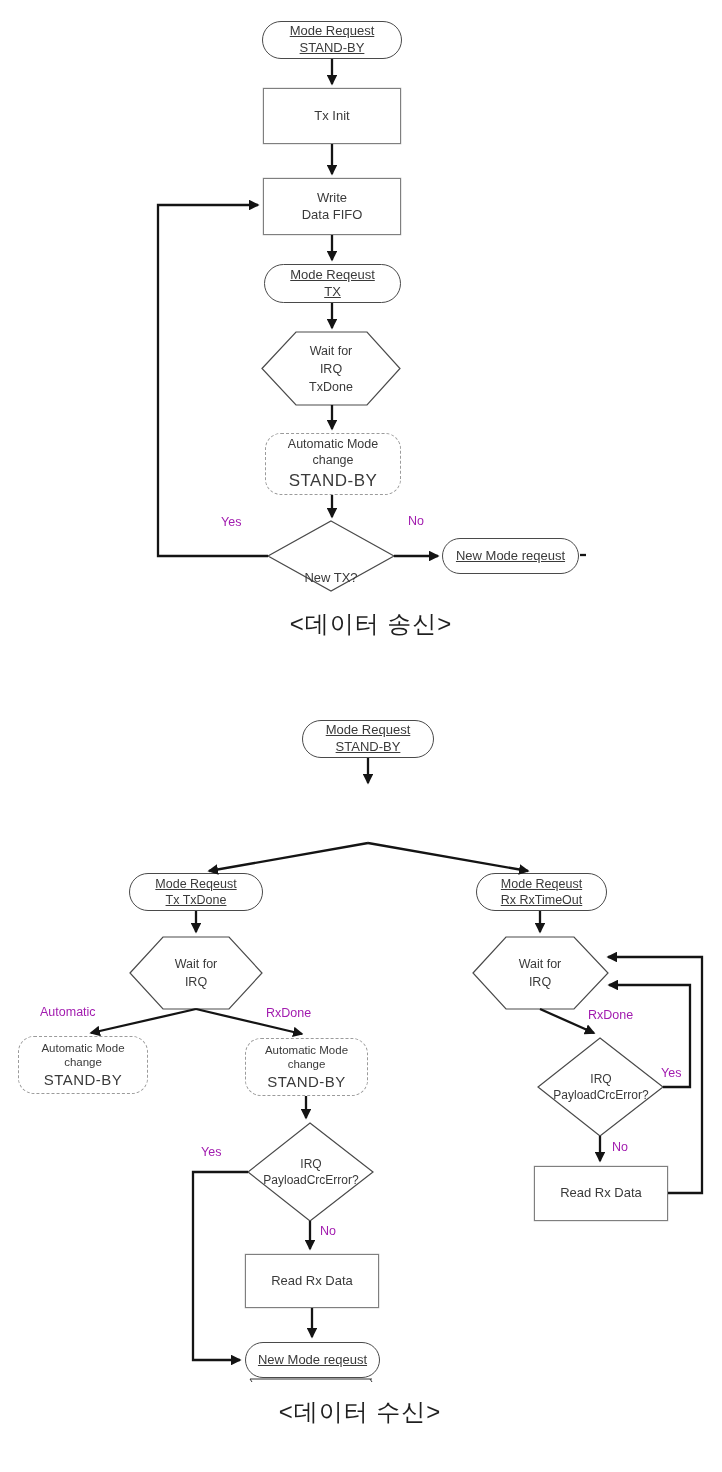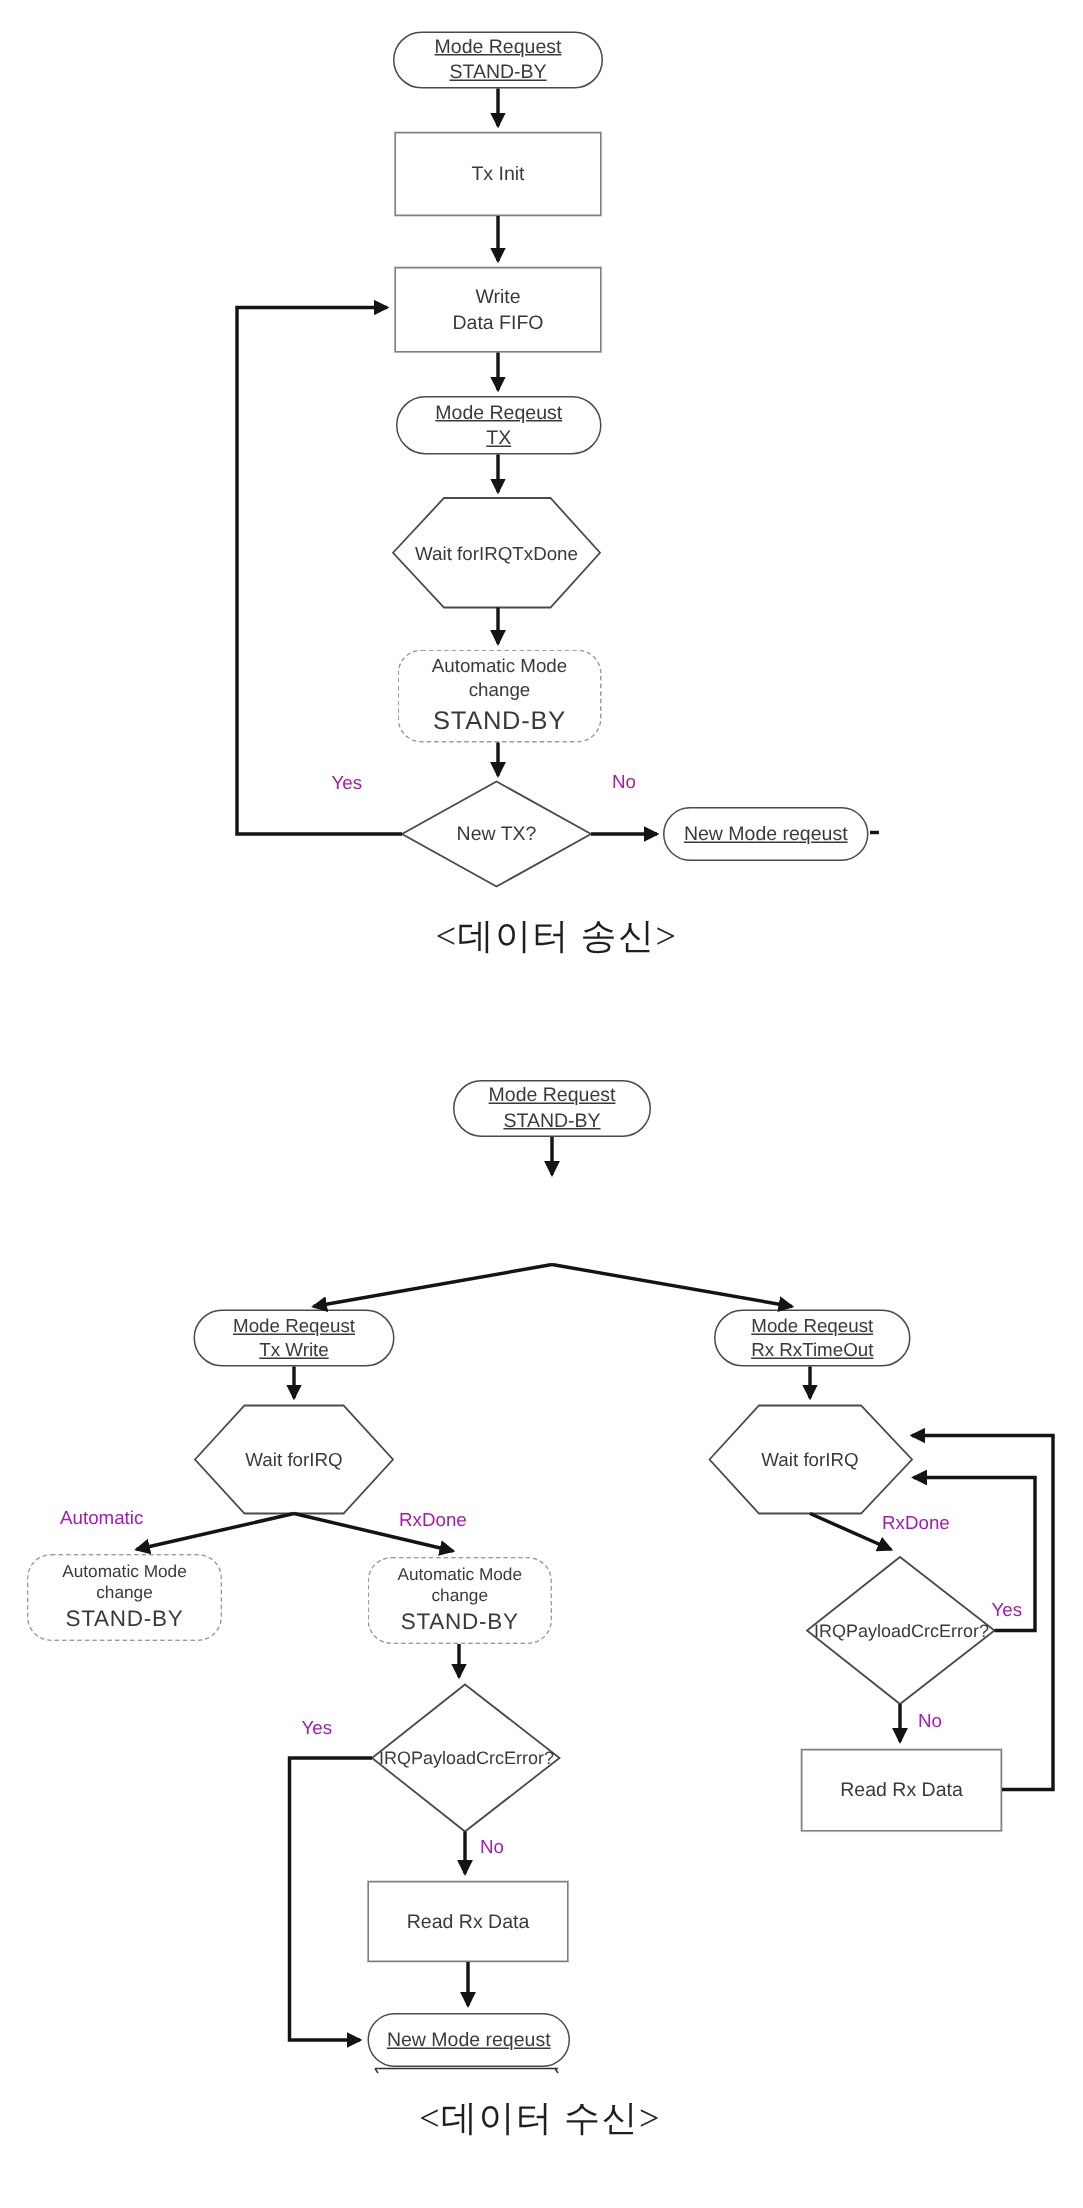--- a/index.html
+++ b/index.html
@@ -9,26 +9,26 @@
   }
   .shape{position:absolute;box-sizing:border-box;background:#ffffff;
     display:flex;flex-direction:column;align-items:center;justify-content:center;
     text-align:center;z-index:1;font-size:13px;line-height:1.3;}
   .stadium{border:1.3px solid #4a4a4a;border-radius:20px;text-decoration:underline;}
   .process{border:1px solid #7f7f7f;box-shadow:0 0 0 .4px #c9c9c9;}
   .dashedbox{border:1.4px dashed #9b9b9b;border-radius:16px;}
   .dashedbox .big{font-size:17px;letter-spacing:.5px;margin-top:1px;}
   .dashedbox.small{font-size:11.5px;line-height:1.25;}
   .dashedbox.small .big{font-size:15px;}
-  .shape-label{position:absolute;z-index:3;display:flex;flex-direction:row;
+  .shape-label{position:absolute;z-index:3;display:flex;flex-direction:column;
     align-items:center;justify-content:center;text-align:center;font-size:12.5px;line-height:1.45;}
   .edge-label{position:absolute;z-index:3;font-size:12.5px;color:#a21caf;white-space:nowrap;}
   #wires{position:absolute;left:0;top:0;z-index:2;}
   .caption{position:absolute;z-index:3;text-align:center;
-    font-family:Liberation Serif, serif;font-size:24px;color:#1f1f1f;
+    font-family:Liberation Sans, sans-serif;font-size:24px;color:#1f1f1f;
     letter-spacing:1px;white-space:nowrap;}
 </style>
 </head>
 <body>
 
 <div id="canvas">
 
   <div class="shape stadium" style="left:262px;top:21px;width:140px;height:38px;">
     <span>Mode Request</span>
     <span>STAND-BY</span>
@@ -56,38 +56,38 @@
 
   <div class="shape stadium" style="left:442px;top:538px;width:137px;height:36px;border-radius:18px;">
     <span>New Mode reqeust</span>
   </div>
 
   <div class="shape-label" style="left:266px;top:337px;width:130px;height:64px;">
     <span>Wait for</span>
     <span>IRQ</span>
     <span>TxDone</span>
   </div>
-  <div class="shape-label" style="left:281px;top:545px;width:100px;height:22px;font-size:13px;">
+  <div class="shape-label" style="left:281px;top:566px;width:100px;height:22px;font-size:13px;justify-content:flex-end;">
     <span>New TX?</span>
   </div>
 
   <div class="edge-label" style="left:221px;top:515px;">Yes</div>
   <div class="edge-label" style="left:408px;top:514px;">No</div>
 
   <div class="caption" style="left:261px;top:608px;width:220px;">&lt;데이터 송신&gt;</div>
 
   <div class="shape stadium" style="left:302px;top:720px;width:132px;height:38px;">
     <span>Mode Request</span>
     <span>STAND-BY</span>
   </div>
 
 
   <div class="shape stadium" style="left:129px;top:873px;width:134px;height:38px;font-size:12.5px;">
     <span>Mode Reqeust</span>
-    <span>Tx Write</span>
+    <span>Tx TxDone</span>
   </div>
 
   <div class="shape stadium" style="left:476px;top:873px;width:131px;height:38px;font-size:12.5px;">
     <span>Mode Reqeust</span>
     <span>Rx RxTimeOut</span>
   </div>
 
   <div class="shape dashedbox small" style="left:18px;top:1036px;width:130px;height:58px;">
     <span>Automatic Mode</span>
     <span>change</span>

